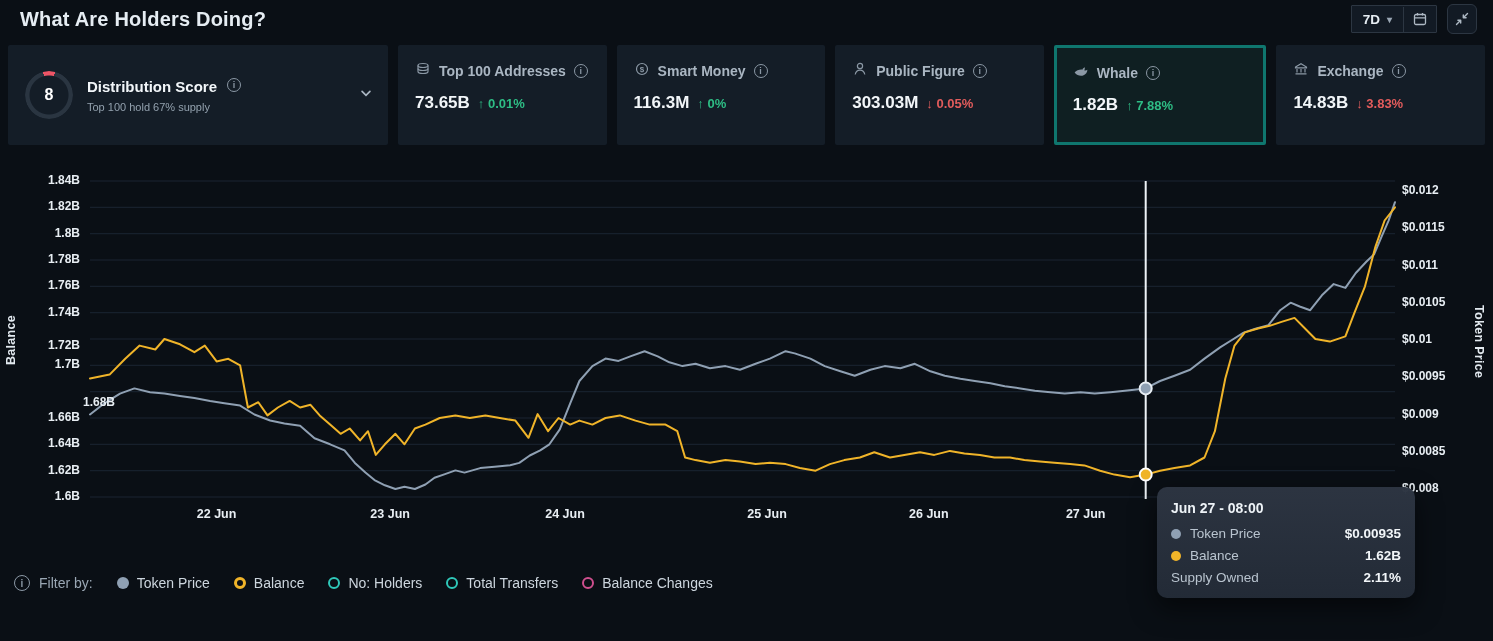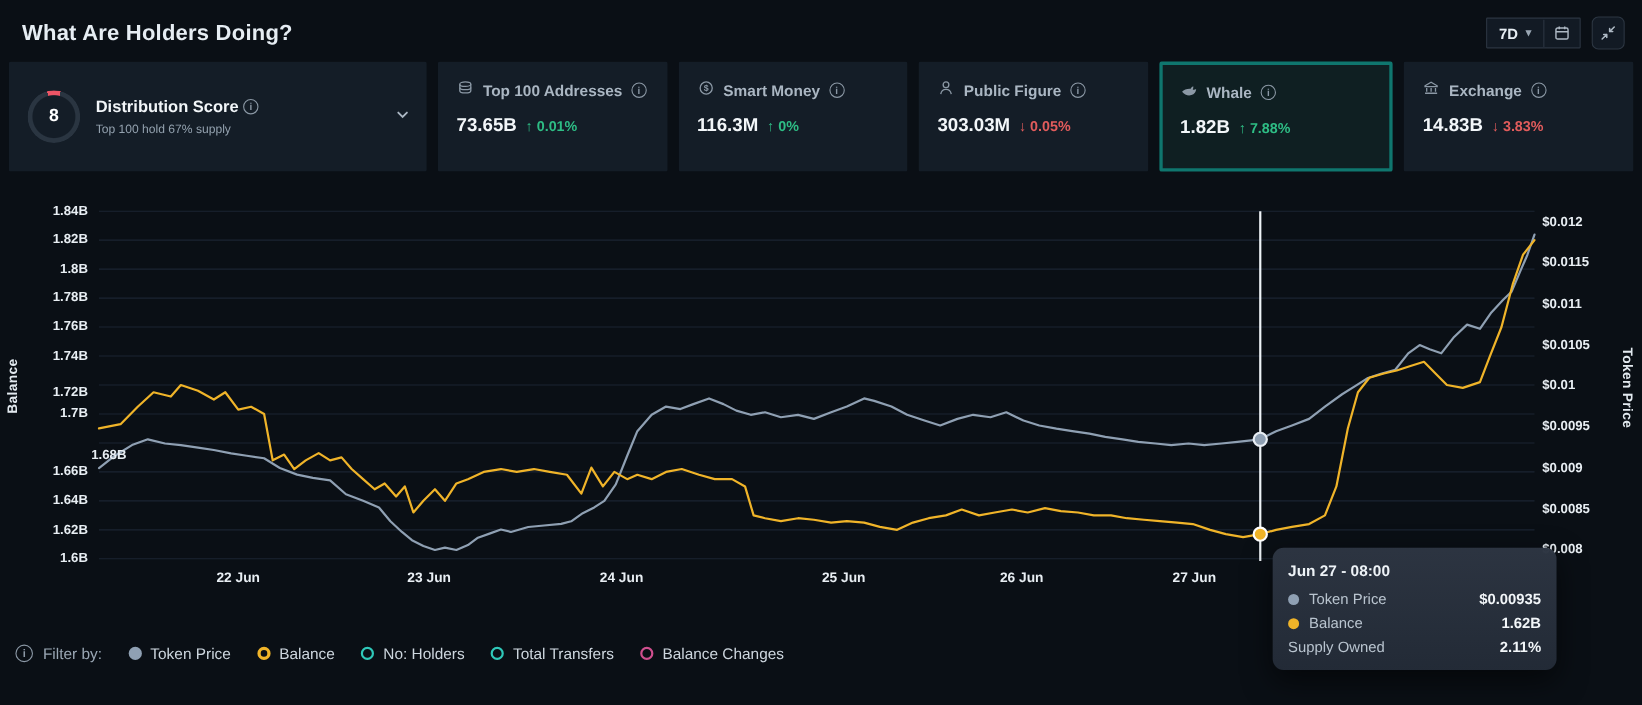--- a/index.html
+++ b/index.html
@@ -3,41 +3,41 @@
 <meta charset="utf-8">
 <style>
   * { box-sizing: border-box; }
   html,body { margin:0; padding:0; }
   body {
     width:1493px; height:641px; overflow:hidden; position:relative;
     background:#0a0f15; color:#e6edf3;
     font-family:"Liberation Sans", sans-serif;
   }
   
-  .header { display:flex; align-items:center; justify-content:space-between; padding:15px 16px 9px 20px; }
+  .header { display:flex; align-items:center; justify-content:space-between; padding:4px 16px 9px 20px; }
   .page-title { font-size:20px; font-weight:700; letter-spacing:.2px; }
   .header-controls { display:flex; align-items:center; gap:10px; }
   .range-group { display:flex; border:1px solid #2c3642; border-radius:1px; background:#121a24; overflow:hidden;align-items:center; }
   .range-btn { display:flex; align-items:center; gap:7px; padding:5px 11px; font-size:13.5px; font-weight:600; color:#e6edf3; cursor:pointer; border-right:1px solid #2c3642; }
   .caret { font-size:10px; color:#9aa7b4; }
   .icon-btn { display:grid; place-items:center; padding:5px 8px; cursor:pointer; color:#aeb9c4; }
   .square-btn { width:30px; height:30px; border:1px solid #2c3642; border-radius:6px; background:#121a24; display:grid; place-items:center; color:#aeb9c4; cursor:pointer; }
   .header svg { display:block; }
   
   .cards { display:flex; gap:10px; margin:2px 8px 0 8px; height:100px; }
   .card { background:#141d27; border-radius:2px; border:1px solid transparent; }
   .card-distribution { width:380px; flex:none; display:flex; align-items:center; gap:14px; padding:0 12px 0 16px; cursor:pointer; }
   .gauge { position:relative; width:48px; height:48px; flex:none; }
   .gauge-ring { position:absolute; inset:0; border-radius:50%;
     background:conic-gradient(from -15deg, #ee5566 0deg 30deg, #2a3541 30deg 360deg);
     -webkit-mask:radial-gradient(farthest-side, transparent calc(100% - 5px), #000 calc(100% - 4px));
     mask:radial-gradient(farthest-side, transparent calc(100% - 5px), #000 calc(100% - 4px)); }
   .gauge-score { position:absolute; inset:0; display:grid; place-items:center; font-size:16px; font-weight:700; color:#fff; }
   .dist-text { flex:1; min-width:0; }
-  .dist-title-row { display:flex; align-items:center; gap:4px; font-size:15px; font-weight:700; color:#f2f6f9; }
+  .dist-title-row { display:flex; gap:10px; font-size:15px; font-weight:700; color:#f2f6f9; }
   .dist-sub { margin-top:6px; font-size:11px; color:#93a1ae; }
   .info-icon { width:14px; height:14px; border:1px solid #8b98a5; color:#8b98a5; border-radius:50%;
     display:inline-flex; align-items:center; justify-content:center; font-size:9px; font-weight:700; flex:none; }
   .chev { color:#aab6c2; flex:none; cursor:pointer; }
   .card-stat { flex:1; min-width:0; padding:15px 16px; cursor:pointer; overflow:hidden; }
   .card-stat.selected { border:3px solid #0f766e; background:#0f1f22; }
   .stat-head { display:flex; align-items:center; gap:8px; font-size:14px; font-weight:600; color:#aab6c2; white-space:nowrap; }
   .stat-head svg { flex:none; color:#8b98a5; }
   .stat-value-row { margin-top:13px; display:flex; align-items:baseline; gap:8px; white-space:nowrap; }
   .stat-value { font-size:17px; font-weight:700; color:#f2f6f9; }

